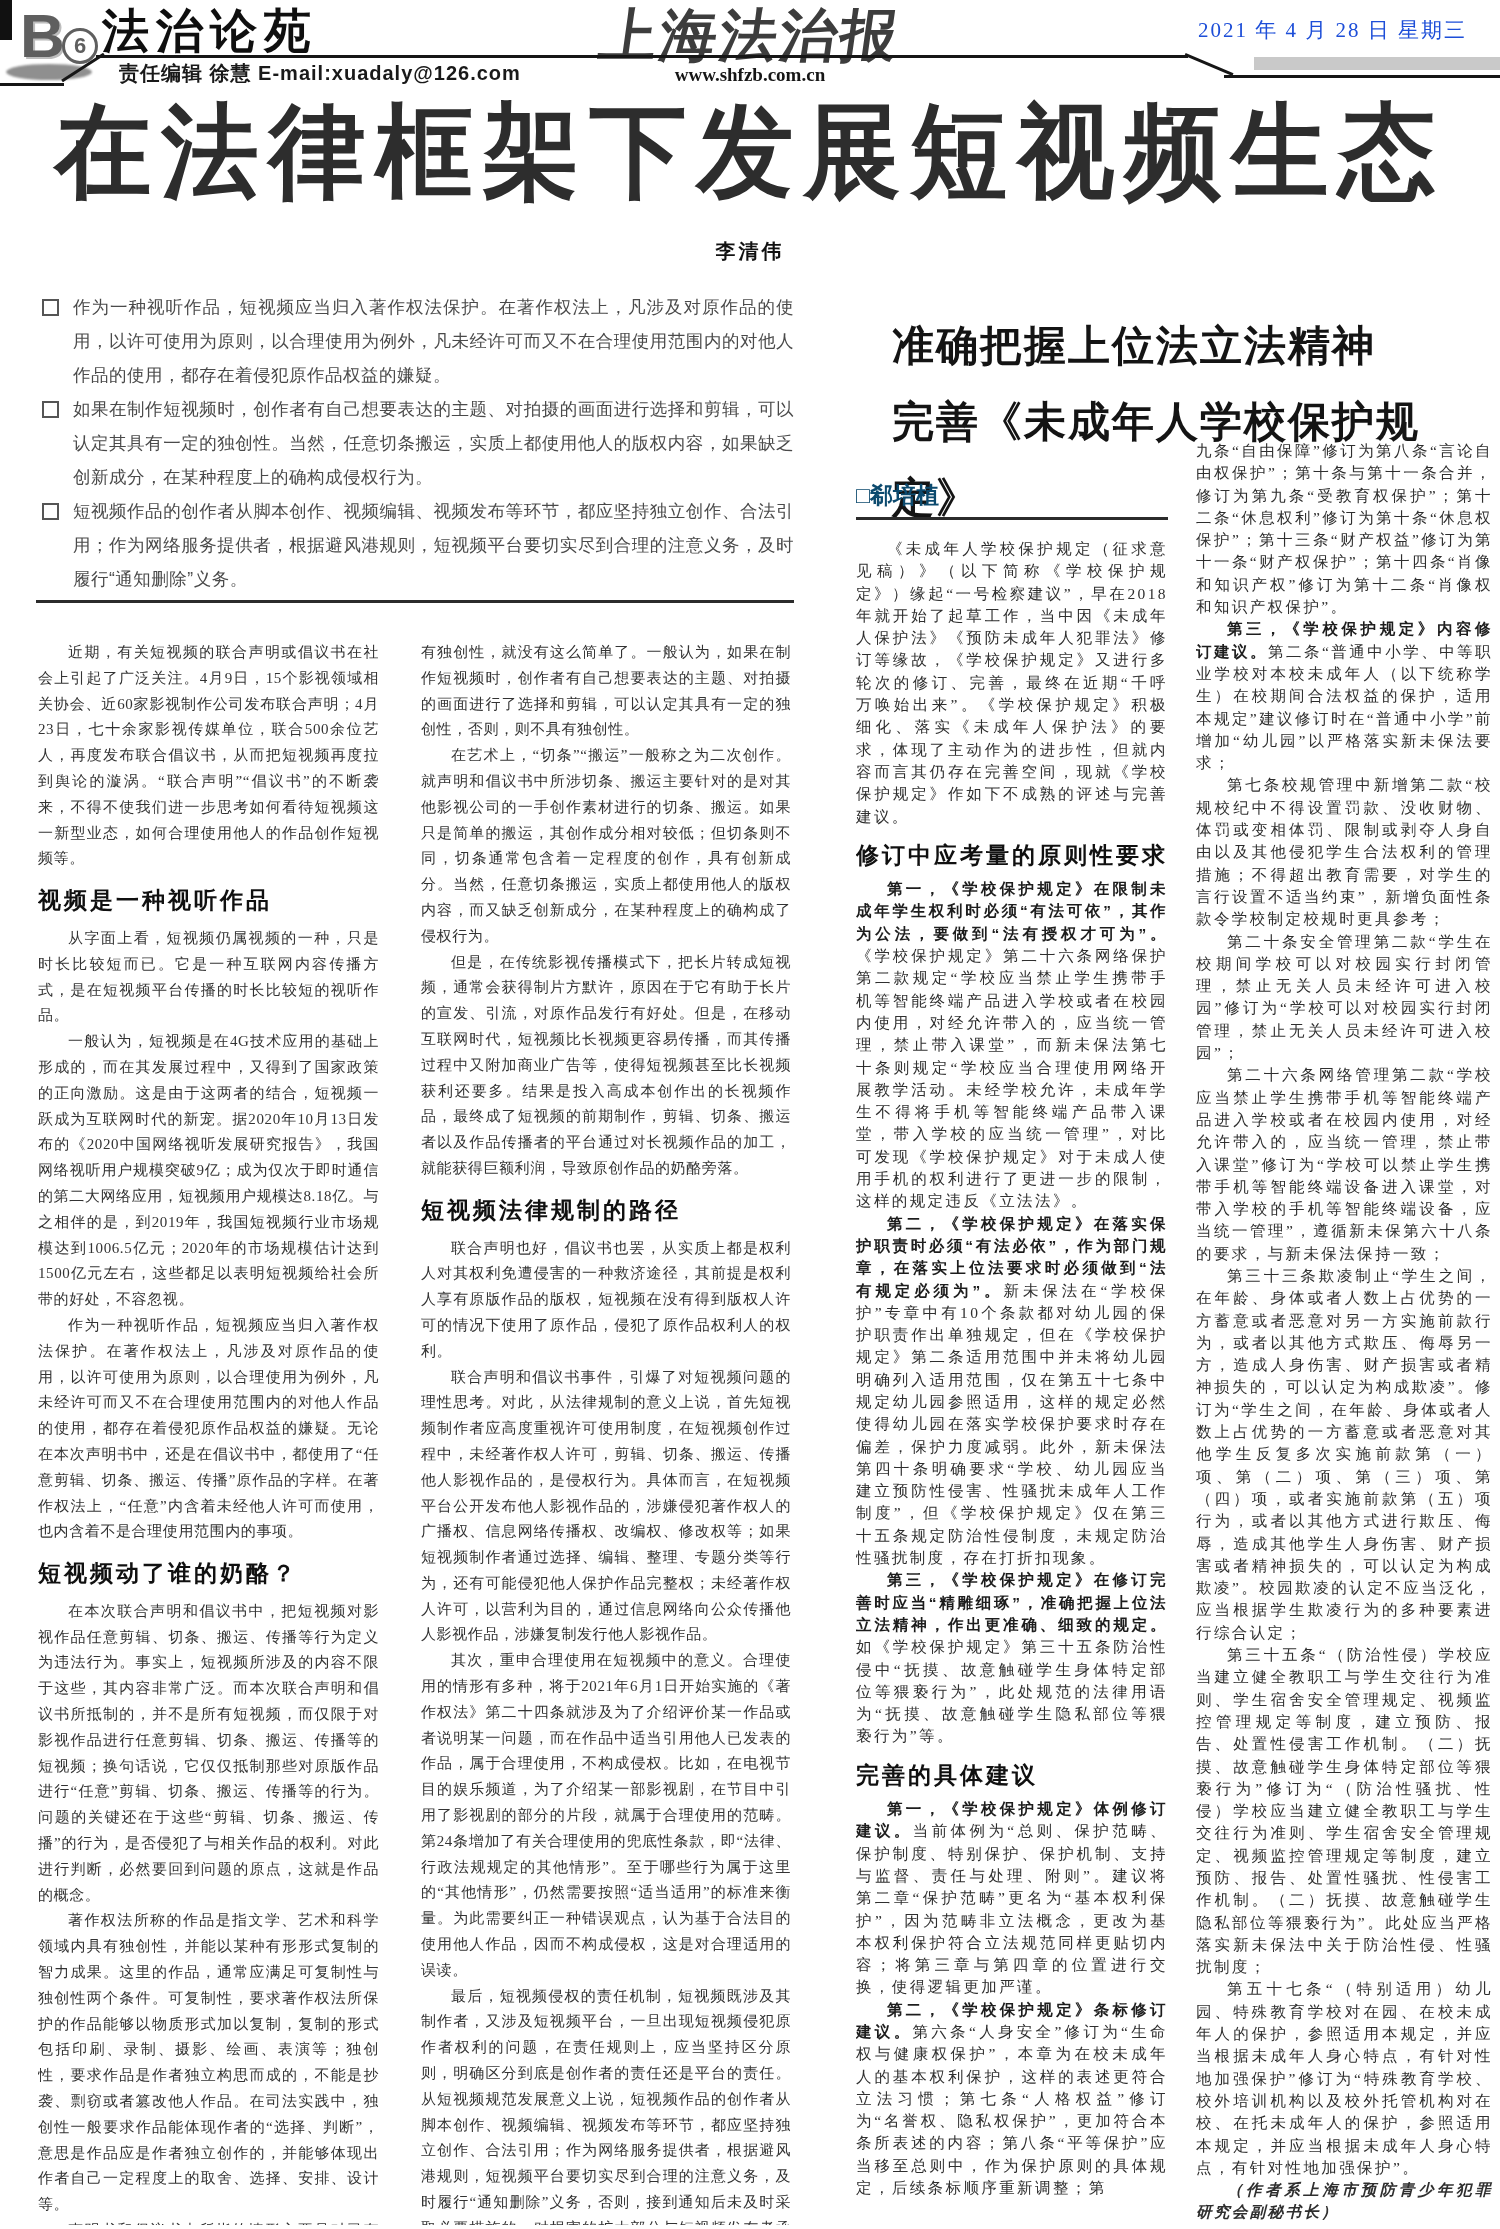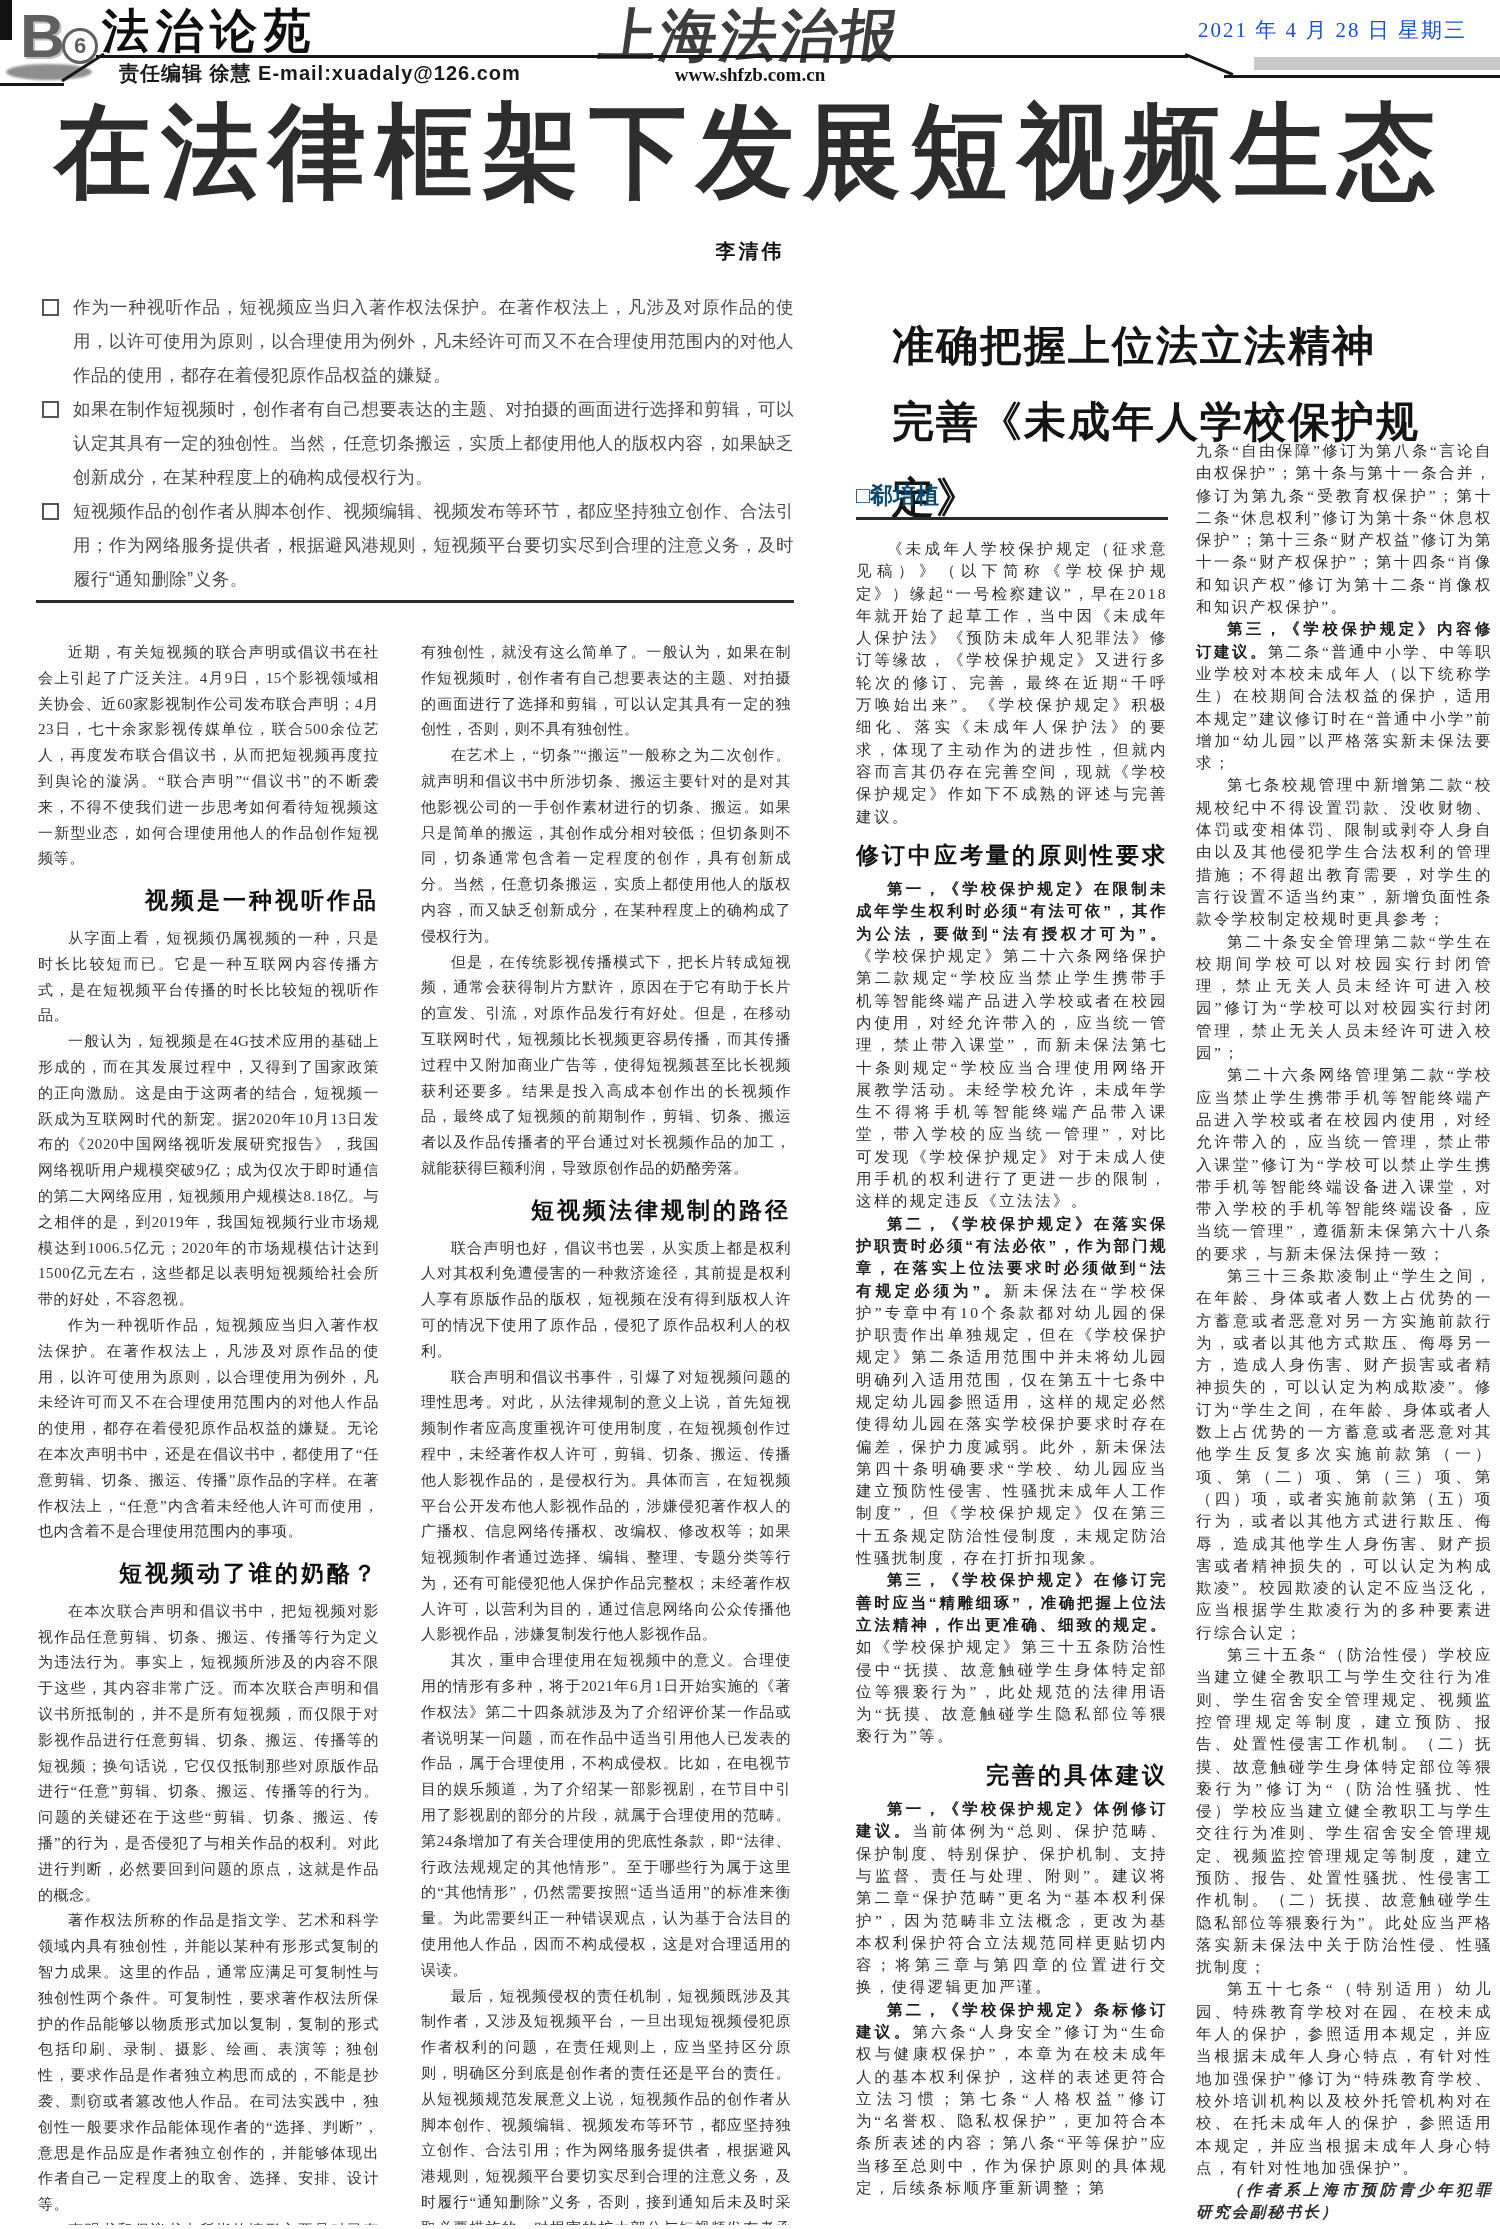--- a/index.html
+++ b/index.html
@@ -49,21 +49,21 @@
   .sum-rule{left:36px;top:600px;width:758px;height:3px;background:#2b2b2b;}
 
   
   .col{overflow:hidden;text-align:justify;}
   .col p{margin:0;}
   .para{text-indent:2em;}
   .pc{text-indent:0;}
   .note{font-style:italic;font-weight:bold;}
   .col b{font-family:"Liberation Sans",sans-serif;font-weight:bold;color:#1d1d1d;}
   .col-h{font-family:"Liberation Sans",sans-serif;font-weight:bold;font-size:23px;
-         letter-spacing:3px;text-align:right;text-indent:0;margin:16px 0 12px 0;color:#101010;}
+         letter-spacing:3px;text-align:left;text-indent:0;margin:16px 0 12px 0;color:#101010;}
   .main-col{font-size:15px;line-height:25.8px;letter-spacing:0.6px;color:#333;}
   .main-col1{left:38px;top:640px;width:341px;height:1585px;}
   .main-col2{left:421px;top:640px;width:370px;height:1585px;}
   .side-col{font-size:15.5px;line-height:22.3px;letter-spacing:2.4px;color:#2f2f2f;}
   .side-colA{left:856px;top:538px;width:312px;height:1689px;}
   .side-colB{left:1196px;top:440px;width:297px;height:1787px;}
 
   
   .side-headline{left:880px;top:296px;width:604px;font-family:"Liberation Sans",sans-serif;
                  font-weight:bold;font-size:42px;line-height:76px;letter-spacing:2px;color:#141414;}

